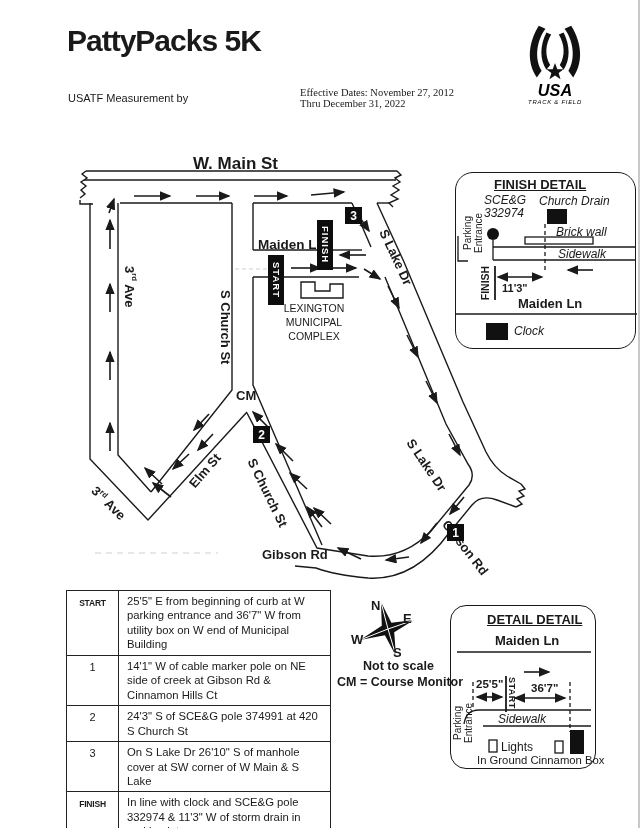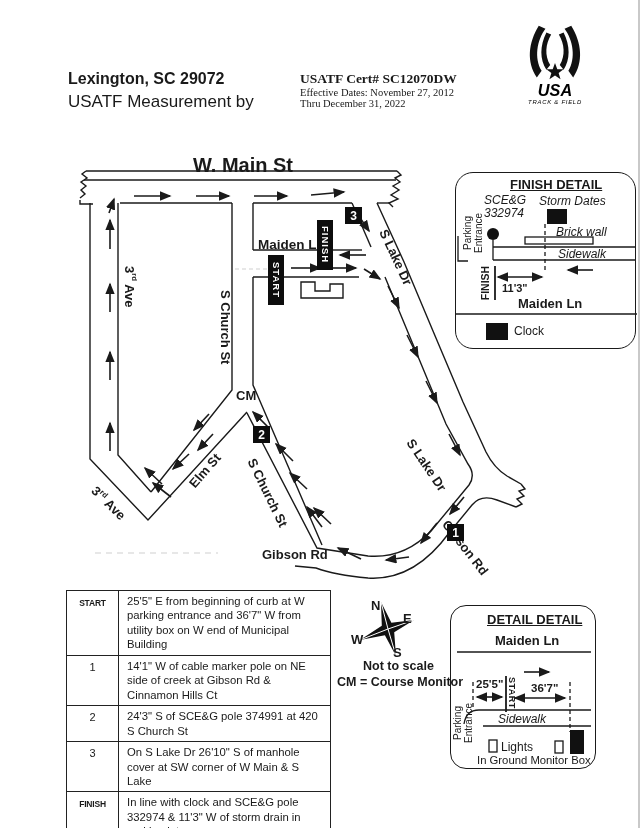--- a/index.html
+++ b/index.html
@@ -5,21 +5,21 @@
   * { margin:0; padding:0; box-sizing:border-box; }
   html,body { width:640px; height:828px; background:#ffffff; font-family:"Liberation Sans", sans-serif; color:#1a1a1a; }
   #page { position:relative; width:640px; height:828px; overflow:hidden; background:#fff; }
   .abs { position:absolute; }
   .b { font-weight:bold; }
   .serif { font-family:"Liberation Serif", serif; }
 
   
   #title { left:67px; top:24px; font-size:30px; font-weight:bold; letter-spacing:-1px; }
   #loc   { left:68px; top:70px; font-size:16px; font-weight:bold; }
-  #meas1 { left:68px; top:92px; font-size:17px; }
+  #meas1 { left:68px; top:92px; font-size:11px; }
   #meas2 { left:68px; top:107px; font-size:12.5px; }
   #cert1 { left:300px; top:71px; font-size:13.5px; font-weight:bold; }
   #cert2 { left:300px; top:87px; font-size:10.5px; }
   #cert3 { left:300px; top:98px; font-size:10.5px; }
 
   
   .street { font-weight:bold; white-space:nowrap; }
   .rot { transform-origin:top left; }
   .vtext { writing-mode:vertical-rl; }
   sup { font-size:0.6em; }
@@ -49,23 +49,22 @@
   #notes2 { left:337px; top:675px; font-size:12.5px; font-weight:bold; }
   .cletter { font-size:13px; font-weight:bold; }
 
   #scan-edge { right:0px; top:0px; width:2px; height:828px; background:#c9c9c9; }
 </style>
 </head>
 <body>
 
 <div id="page">
 
-  <div id="loc" class="abs">Lexington, SC 29072</div>
+  <div id="title" class="abs">PattyPacks 5K</div>
   <div id="meas1" class="abs">USATF Measurement by</div>
-  <div id="cert1" class="abs serif">USATF Cert# SC12070DW</div>
   <div id="cert2" class="abs serif">Effective Dates: November 27, 2012</div>
   <div id="cert3" class="abs serif">Thru December 31, 2022</div>
 
   <svg class="abs" style="left:512px; top:22px;" width="86" height="86" viewBox="0 0 90 90">
     <g fill="#111">
       <path d="M28,4 C17,22 15,42 26,58 L31,51 C23,38 26,19 35,7 Z"></path>
       <path d="M36,11 C29,25 29,39 36,50 L40,45 C34,35 35,23 41,13 Z"></path>
       <path d="M62,4 C73,22 75,42 64,58 L59,51 C67,38 64,19 55,7 Z"></path>
       <path d="M54,11 C61,25 61,39 54,50 L50,45 C56,35 55,23 49,13 Z"></path>
       <polygon points="45,43 47.4,49.5 54,49.5 48.8,53.5 50.8,60 45,56 39.2,60 41.2,53.5 36,49.5 42.6,49.5"></polygon>
@@ -156,21 +155,21 @@
       <polygon points="381,602 391.4,622.8 414,620 394.2,632.2 396,656 384.9,635.3 360,640 381.8,625.8" fill="#111"></polygon>
       <g stroke="#fff" stroke-width="1">
         <path d="M388,629 L381,602"></path>
           <path d="M388,629 L414,620"></path>
           <path d="M388,629 L396,656"></path>
           <path d="M388,629 L360,640"></path>
       </g>
     </g>
   </svg>
 
-  <div class="abs street" style="left:193px; top:154px; font-size:20px;">W. Main St</div>
+  <div class="abs street" style="left:193px; top:154px; font-size:17px;">W. Main St</div>
 
   <div class="abs street vtext" style="left:122px; top:266px; font-size:13px;"><span>3</span><sup>rd</sup><span> Ave</span></div>
 
   <div class="abs street vtext" style="left:218px; top:290px; font-size:13px;">S Church St</div>
 
   <div class="abs street" style="left:258px; top:237px; font-size:13.5px;">Maiden Ln</div>
 
   <div class="abs street rot" style="left:390px; top:227px; font-size:13px; transform:rotate(65deg);">S Lake Dr</div>
 
   <div class="abs street rot" style="left:416px; top:436px; font-size:13px; transform:rotate(56deg);">S Lake Dr</div>
@@ -180,20 +179,25 @@
   <div class="abs street rot" style="left:258px; top:456px; font-size:13px; transform:rotate(64deg);">S Church St</div>
 
   <div class="abs street rot" style="left:99px; top:483px; font-size:13px; transform:rotate(44deg);"><span>3</span><sup>rd</sup><span> Ave</span></div>
 
   <div class="abs street" style="left:262px; top:547px; font-size:13px;">Gibson Rd</div>
 
   <div class="abs street rot" style="left:451px; top:517px; font-size:13px; transform:rotate(52deg);">Gibson Rd</div>
 
   <div class="abs street" style="left:236px; top:388px; font-size:13px;">CM</div>
 
+  <div class="abs" style="left:282px; top:302px; width:64px; text-align:center; font-size:10.5px; line-height:1.33;">
+    <div>LEXINGTON</div>
+    <div>MUNICIPAL</div>
+    <div>COMPLEX</div>
+  </div>
 
   <div class="abs bar" style="left:268px; top:255px; width:16px; height:50px;">
     <span>START</span>
     </div>
   <div class="abs bar" style="left:317px; top:220px; width:16px; height:50px;">
     <span>FINISH</span>
     </div>
   <div class="abs marker" style="left:447px; top:524px;">1</div>
   <div class="abs marker" style="left:253px; top:426px;">2</div>
   <div class="abs marker" style="left:345px; top:207px;">3</div>
@@ -210,31 +214,31 @@
         <path d="M37,74 H179"></path>
         <path d="M37,87 H179"></path>
         <path d="M37,74 V87"></path>
         <path d="M137,97 H112" stroke-width="1.6" marker-end="url(#ah)"></path>
         <path d="M39,93 V127" stroke-width="1.8"></path>
         <path d="M42,104 H86" stroke-width="1.6" marker-start="url(#ah)" marker-end="url(#ah)"></path>
         <path d="M0,141 H181"></path>
         <rect x="30" y="150" width="22" height="17" fill="#111" stroke="none"></rect>
       </g>
     </svg>
-    <div class="abs dtitle" style="left:38px; top:4px;margin-left:16px;">FINISH DETAIL</div>
+    <div class="abs dtitle" style="left:38px; top:4px;">FINISH DETAIL</div>
     <div class="abs rot-ccw" style="left:-20px; top:49px; width:74px; font-size:10px;">Parking Entrance</div>
     <div class="abs small" style="left:28px; top:20px;">SCE&amp;G</div>
     <div class="abs small" style="left:28px; top:33px;text-align:right;">332974</div>
-    <div class="abs small" style="left:83px; top:21px;">Storm Dates</div>
+    <div class="abs small" style="left:83px; top:21px;">Church Drain</div>
     <div class="abs small" style="left:100px; top:52px;">Brick wall</div>
     <div class="abs small" style="left:102px; top:74px;">Sidewalk</div>
     <div class="abs rot-ccw b" style="left:6px; top:104px; width:46px; font-size:10.5px;">FINISH</div>
     <div class="abs b" style="left:46px; top:109px; font-size:11px;">11'3"</div>
     <div class="abs b" style="left:62px; top:123px; font-size:13px;">Maiden Ln</div>
-    <div class="abs" style="left:58px; top:151px; font-size:12px;">Clock</div>
+    <div class="abs" style="left:58px; top:151px; font-size:12px;font-style:italic;">Clock</div>
   </div>
 
   <div class="abs detailbox" style="left:450px; top:605px; width:146px; height:164px; border-radius:16px;">
     <svg class="abs" style="left:0; top:0;" width="146" height="164" viewBox="0 0 146 164">
       <g stroke="#1a1a1a" stroke-width="1.3" fill="none">
         <path d="M6,46 H140"></path>
         <path d="M73,66 H98" stroke-width="1.6" marker-end="url(#ah)"></path>
         <path d="M55,70 V106" stroke-width="1.8"></path>
         <path d="M26,91 H51" stroke-width="1.6" marker-start="url(#ah)" marker-end="url(#ah)"></path>
         <path d="M64,92 H114" stroke-width="1.6" marker-start="url(#ah)" marker-end="url(#ah)"></path>
@@ -248,21 +252,21 @@
       </g>
     </svg>
     <div class="abs dtitle" style="left:36px; top:6px;">DETAIL DETAIL</div>
     <div class="abs b" style="left:44px; top:27px; font-size:13px;">Maiden Ln</div>
     <div class="abs b" style="left:25px; top:72px; font-size:11.5px;">25'5"</div>
     <div class="abs vtext b" style="left:56px; top:71px; font-size:9px; letter-spacing:0.5px;">START</div>
     <div class="abs b" style="left:80px; top:76px; font-size:11.5px;">36'7"</div>
     <div class="abs rot-ccw" style="left:-26px; top:106px; width:76px; font-size:10px;">Parking Entrance</div>
     <div class="abs small" style="left:47px; top:106px;">Sidewalk</div>
     <div class="abs" style="left:50px; top:134px; font-size:12px;">Lights</div>
-    <div class="abs" style="left:26px; top:148px; font-size:11.3px; white-space:nowrap;">In Ground Monitor Box</div>
+    <div class="abs" style="left:26px; top:148px; font-size:11.3px; white-space:nowrap;">In Ground Cinnamon Box</div>
   </div>
 
   <div class="abs cletter" style="left:371px; top:598px;">N</div>
   <div class="abs cletter" style="left:403px; top:611px;">E</div>
   <div class="abs cletter" style="left:351px; top:632px;">W</div>
   <div class="abs cletter" style="left:393px; top:645px;">S</div>
   <div id="notes1" class="abs">Not to scale</div>
   <div id="notes2" class="abs">CM = Course Monitor</div>
 
   <div id="ctable" class="abs">

